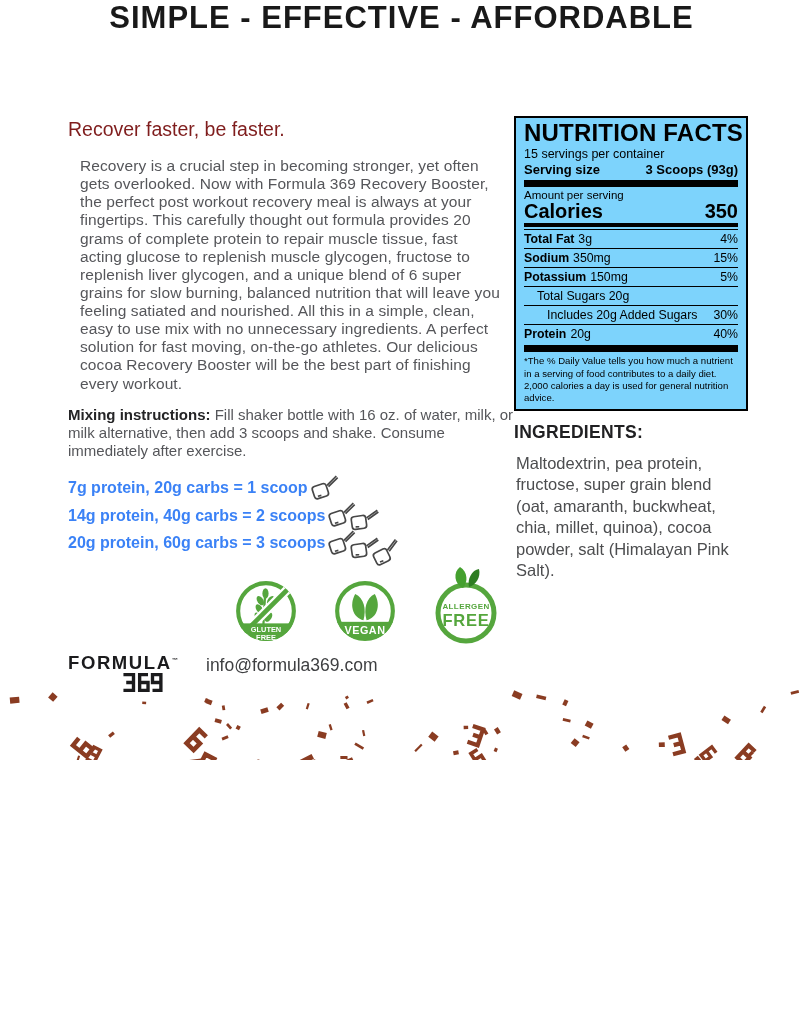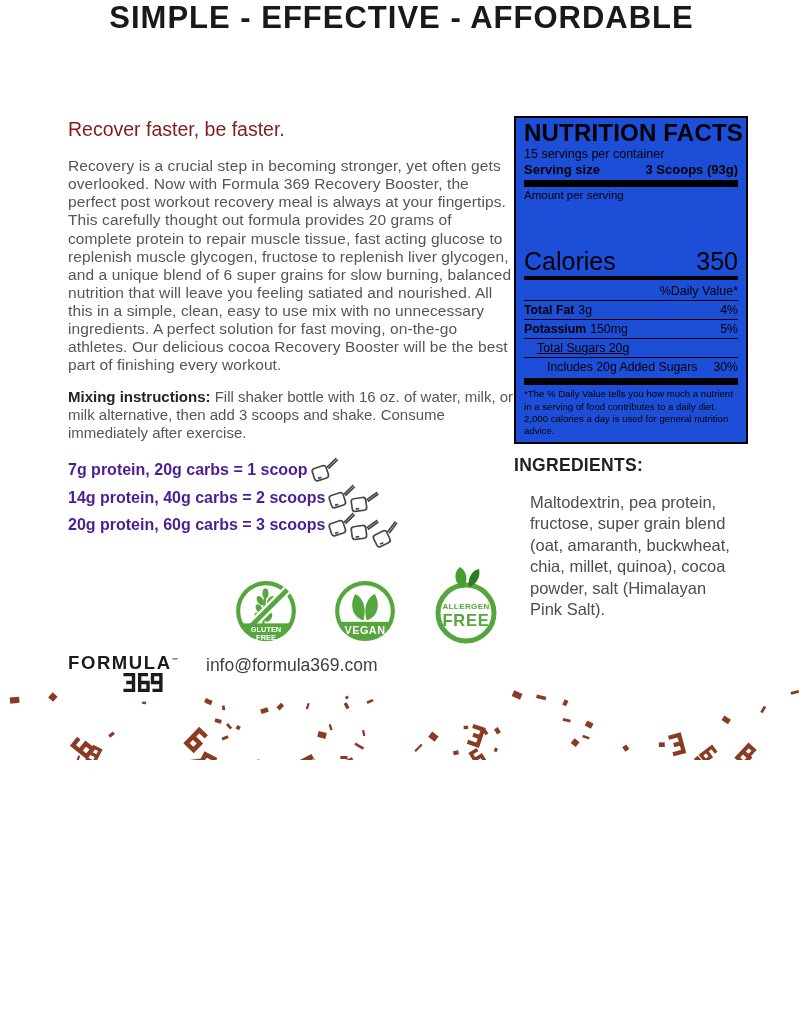--- a/index.html
+++ b/index.html
@@ -6,51 +6,51 @@
   .page{position:relative;width:803px;height:760px;background:#fff;overflow:hidden;
         font-family:"Liberation Sans",sans-serif;color:#1c1c1c;}
 
   
   .header{position:absolute;top:0;left:0;right:0;text-align:center;
           font-size:31px;font-weight:800;letter-spacing:1px;color:#191919;white-space:nowrap;}
 
   
   .leftcol{position:absolute;left:68px;top:118px;width:448px;color:#55565a;}
   .headline{font-size:19.5px;font-weight:500;color:#7f1d1d;margin:0 0 16px;}
-  .bodytext{font-size:15.5px;line-height:1.17;letter-spacing:.1px;margin:0 0 13px;}
+  .bodytext{font-size:15.5px;line-height:1.17;letter-spacing:.1px;margin:0 12px 13px;}
   .mixing{font-size:15px;line-height:1.2;margin:0 0 15px;}
   .mixing b{color:#242426;}
   .customize{font-size:16px;font-weight:700;color:#242426;margin:0 0 7px;}
-  .crow{display:flex;align-items:center;height:27.5px;font-size:16px;font-weight:600;color:#4c1d95;}
+  .crow{display:flex;align-items:center;height:27.5px;font-size:16px;font-weight:600;color:#3b82f6;}
   .scoops{display:flex;margin-left:9px;}
   .scoop{width:29px;height:29px;margin-left:-7px;flex:0 0 auto;}
   .scoop:nth-child(2){transform:translateY(5px) rotate(10deg);}
   .scoop:nth-child(3){transform:translateY(10px) rotate(-8deg);}
 
   
   .rightcol{position:absolute;left:514px;top:116px;width:234px;}
-  .nfp{border:2px solid #000;background:#1d4ed8;padding:3px 8px 5px;color:#000;box-sizing:border-box;}
+  .nfp{border:2px solid #000;background:#7dd3fc;padding:3px 8px 5px;color:#000;box-sizing:border-box;}
   .nfp-title{font-size:24px;font-weight:800;letter-spacing:.2px;white-space:nowrap;line-height:1.02;}
   .nfp-serv{font-size:12.5px;margin-top:2px;}
   .nfp-ssrow{display:flex;justify-content:space-between;font-size:13px;font-weight:700;margin:1px 0 3px;}
   .bar{height:7px;background:#000;margin:2px 0;}
   .bar.thin{height:4px;}
   .nfp-amount{font-size:11.5px;margin-top:2px;}
   .nfp-cal{display:flex;justify-content:space-between;align-items:flex-end;
-           font-size:25px;font-weight:400;line-height:1.0;margin-bottom:2px;margin-top:48px;}
+           font-size:20px;font-weight:700;line-height:1.0;margin-bottom:2px;}
   .ndv-header{text-align:right;font-size:12.5px;padding:2px 0;}
   .nrow{display:flex;justify-content:space-between;font-size:12.3px;padding:2px 0;border-top:1px solid #000;}
   .nrow .nname{font-weight:700;}
   .nrow .amt{margin-left:4px;}
-  .ind1{padding-left:9px;text-decoration:underline;}
+  .ind1{padding-left:9px;}
   .ind2{padding-left:19px;}
   .nfp-foot{font-size:9.6px;line-height:1.26;margin-top:3px;color:#000;}
   .ingredients{margin-top:11px;color:#4c4d4f;}
   .ingredients h3{font-size:17.5px;font-weight:800;color:#202022;margin:0 0 10px;letter-spacing:.3px;}
-  .ingredients p{font-size:16.5px;line-height:1.3;margin:16px;}
+  .ingredients p{font-size:16.5px;line-height:1.3;margin:2px;}
 
   
   .address{position:absolute;left:68px;top:584px;font-size:17px;line-height:1.32;color:#47484a;}
   .badge{position:absolute;}
   #b-gluten{left:233px;top:578px;width:66px;height:66px;}
   #b-vegan{left:332px;top:578px;width:66px;height:66px;}
   #b-allergen{left:429px;top:564px;width:74px;height:82px;}
   .bt1{fill:#fff;font-weight:700;font-size:7.2px;text-anchor:middle;font-family:inherit;}
   .bt2{fill:#fff;font-weight:700;font-size:10.5px;text-anchor:middle;letter-spacing:.5px;font-family:inherit;}
   .bt3{font-weight:700;font-size:8px;text-anchor:middle;letter-spacing:.4px;font-family:inherit;}
@@ -156,36 +156,43 @@
         <span>Serving size</span>
         <span>3 Scoops (93g)</span>
       </div>
       <div class="bar"></div>
       <div class="nfp-amount">Amount per serving</div>
       <div class="nfp-cal">
         <span>Calories</span>
         <span>350</span>
       </div>
       <div class="bar thin"></div>
-      <div class="ndv-header">%Daily Value*</div>
       <div class="nrow">
         <span><span class="nname">Total Fat</span><span class="amt">3g</span></span>
         <span>4%</span>
+      </div>
+      <div class="nrow">
+        <span><span class="nname">Sodium</span><span class="amt">350mg</span></span>
+        <span>15%</span>
       </div>
       <div class="nrow">
         <span><span class="nname">Potassium</span><span class="amt">150mg</span></span>
         <span>5%</span>
       </div>
       <div class="nrow ind1">
         <span><span class="nname"></span><span class="amt">Total Sugars 20g</span></span>
         <span></span>
       </div>
       <div class="nrow ind2">
         <span><span class="nname"></span><span class="amt">Includes 20g Added Sugars</span></span>
         <span>30%</span>
+      </div>
+      <div class="nrow">
+        <span><span class="nname">Protein</span><span class="amt">20g</span></span>
+        <span>40%</span>
       </div>
       <div class="bar"></div>
       <div class="nfp-foot">*The % Daily Value tells you how much a nutrient in a serving of food contributes to a daily diet. 2,000 calories a day is used for general nutrition advice.</div>
     </div>
     <div class="ingredients">
       <h3>INGREDIENTS:</h3>
       <p>Maltodextrin, pea protein, fructose, super grain blend (oat, amaranth, buckwheat, chia, millet, quinoa), cocoa powder, salt (Himalayan Pink Salt).</p>
     </div>
   </div>
 

